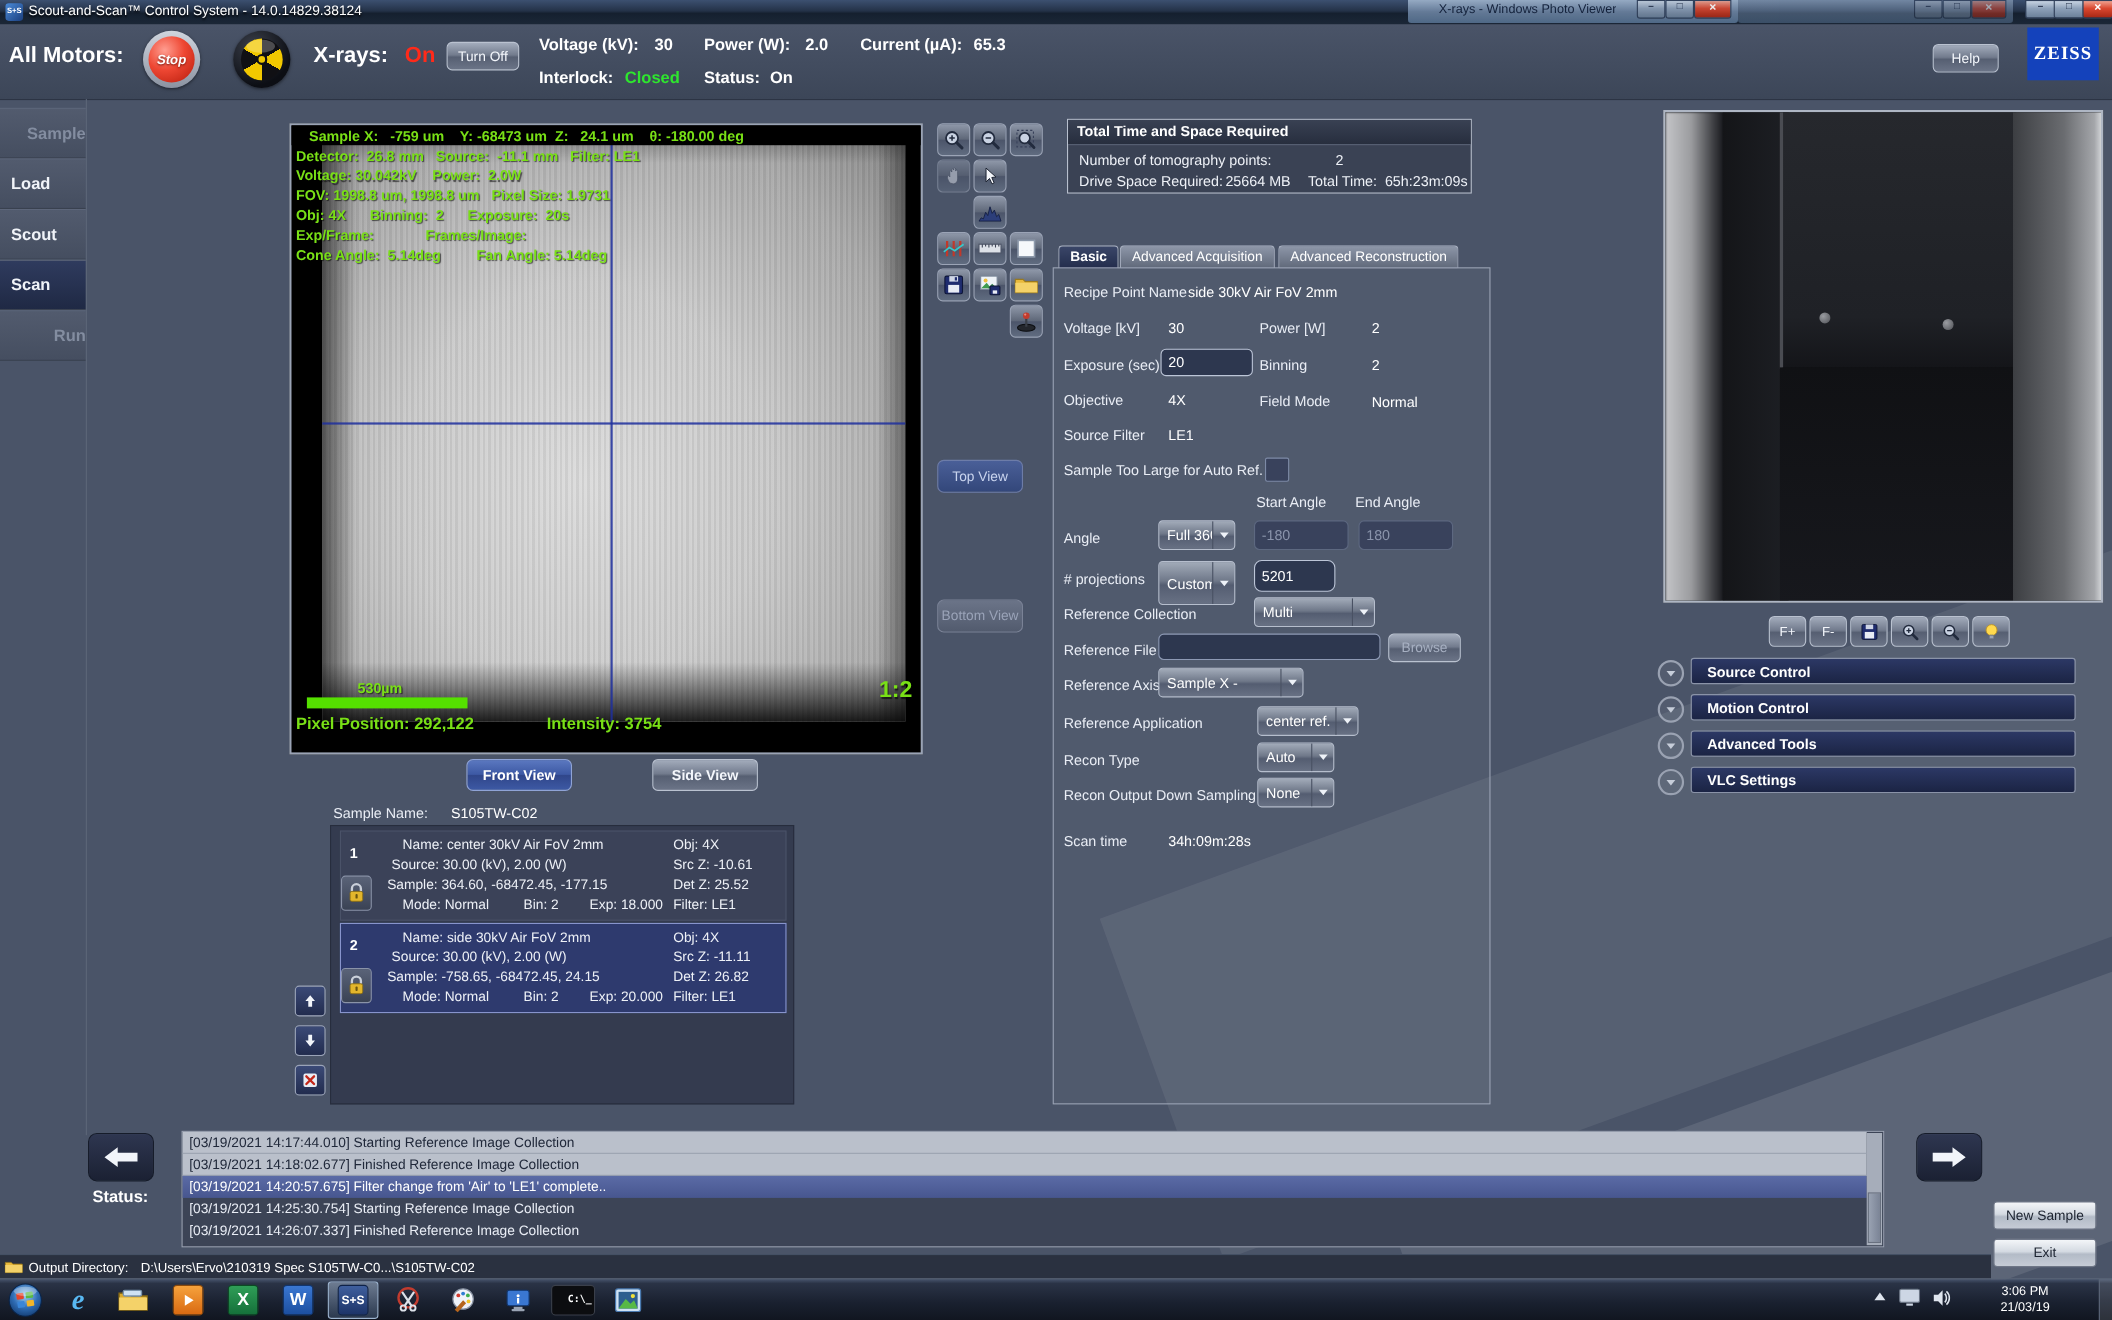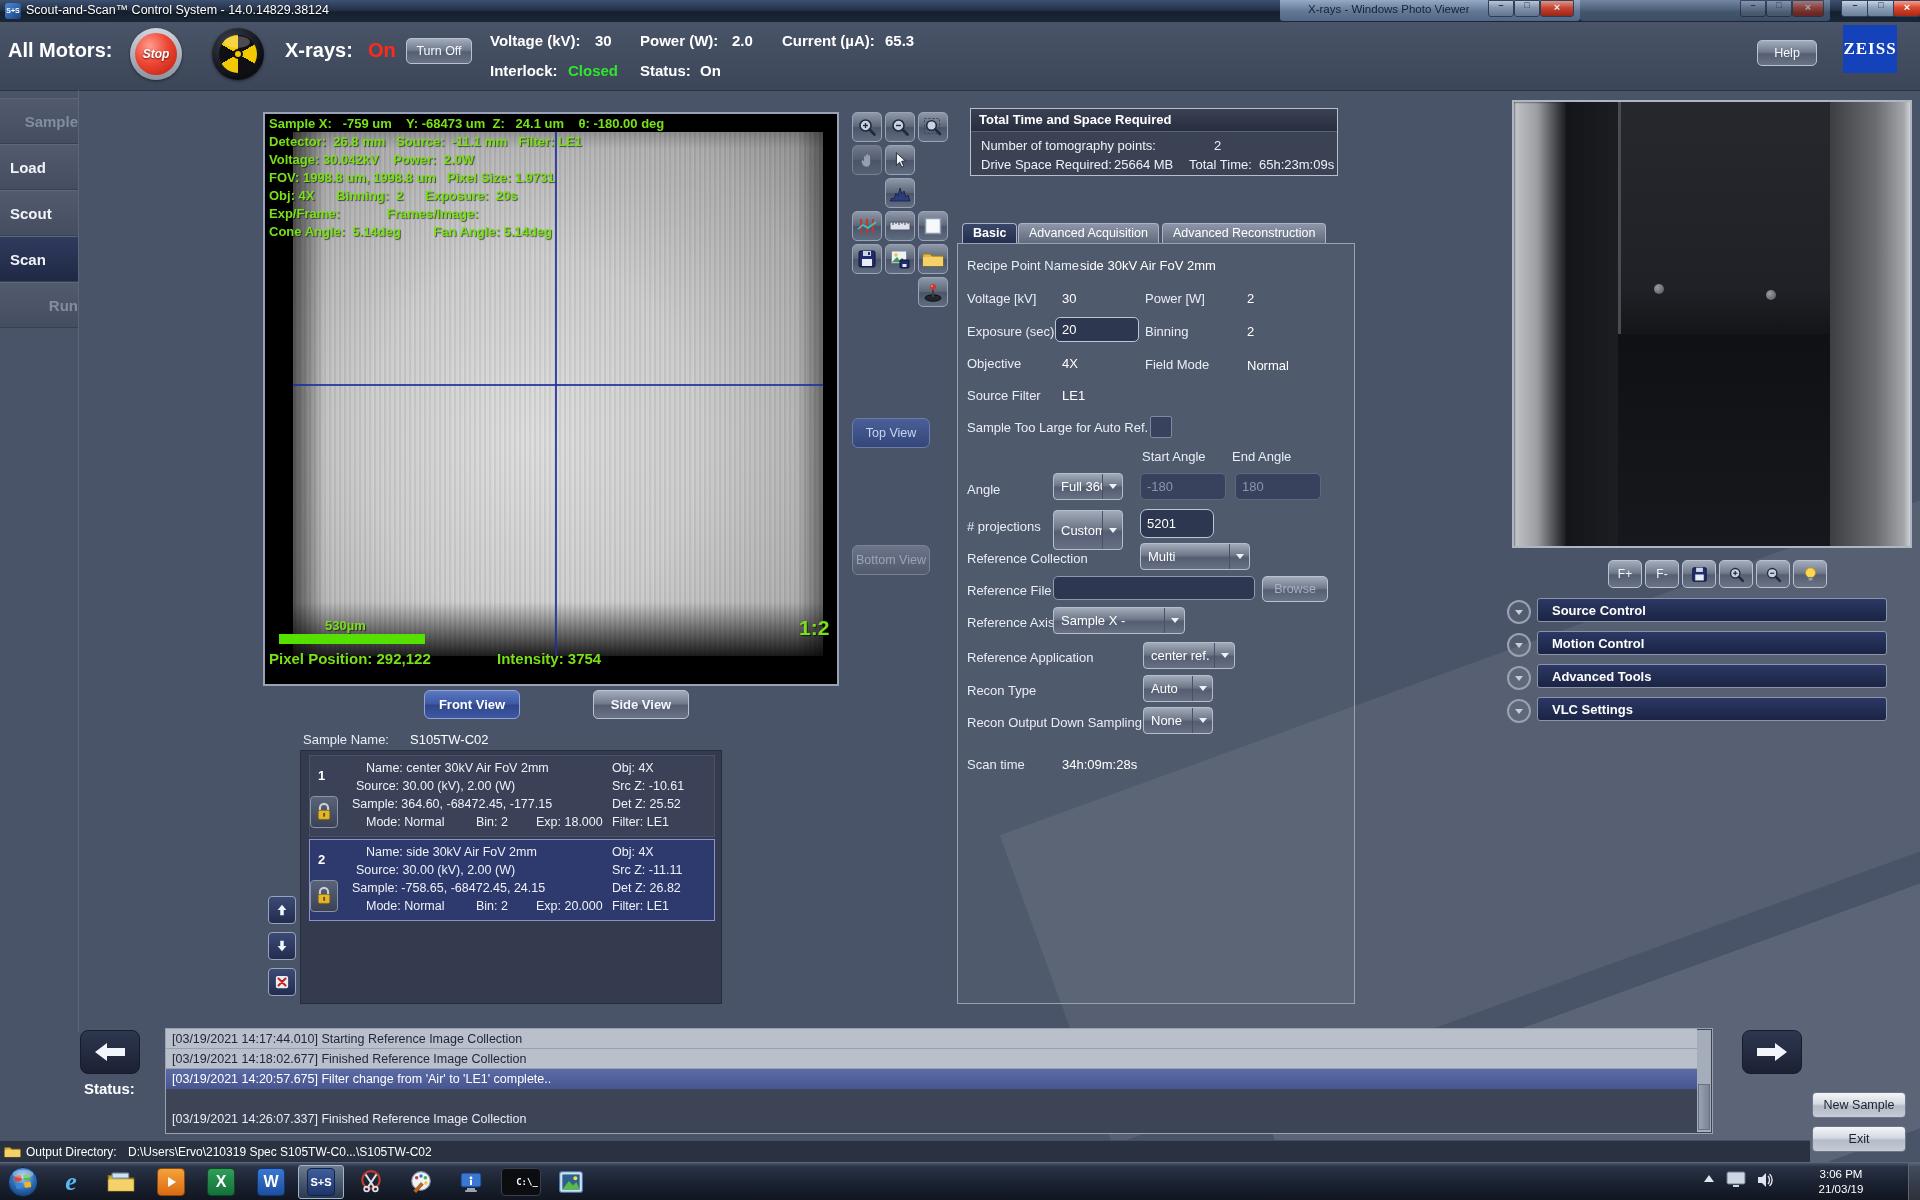--- a/index.html
+++ b/index.html
@@ -23,21 +23,21 @@
   .wc.close{background:linear-gradient(180deg,#f0a08e,#d9472f 45%,#a82714);}
   .wc.close::after{content:"×";color:#fff;font-size:11px;top:0;}
 
   
   .topbar{position:absolute;left:0;top:22px;width:1920px;height:68px;
     background:linear-gradient(180deg,#4a5468,#3c4658);border-bottom:1px solid #2c3444;}
   .biglabel{font-size:20px;font-weight:bold;color:#fff;}
   .stat-label{font-size:15px;font-weight:bold;color:#fff;}
   .glass-btn{background:linear-gradient(180deg,#a3acbc 0%,#727b8d 46%,#565f72 54%,#6b7487 100%);
     border:1px solid #bac2d0;border-radius:5px;color:#f4f7fc;text-align:center;cursor:default;}
-  .zeiss{position:absolute;left:1843px;top:25px;width:54px;height:48px;background:#1442bb;color:#fff;
+  .zeiss{position:absolute;left:1843px;top:25px;width:65px;height:48px;background:#1442bb;color:#fff;
     font-family:"Liberation Serif",serif;font-weight:bold;font-size:17px;text-align:center;line-height:48px;letter-spacing:1px;}
 
   
   .sideitem{position:absolute;left:0;width:78px;height:46px;line-height:46px;padding-left:10px;box-sizing:border-box;
     font-weight:bold;font-size:15px;color:#f0f3f8;background:linear-gradient(180deg,#525b6e,#454e60);
     border-bottom:1px solid #39414f;border-top:1px solid #5d667a;}
   .sideitem.active{background:linear-gradient(180deg,#2f3b5e,#1f2944);}
   .sideitem.disabled{color:#838da0;text-align:right;}
 
   
@@ -203,21 +203,21 @@
   <div class="sideitem disabled" style="top:282px;">Run</div>
   <div class="abs" style="left:78px;top:90px;width:1px;height:942px;background:#5d6678;"></div>
 
   <div class="imgpanel">
     <div class="scoutimg">
       <div class="cross-v" style="left:262px;"></div>
       <div class="cross-h" style="top:268px;"></div>
     </div>
 
     <div class="ovl-strip"></div>
-    <div class="ovl" style="top:1px;">Sample X:   -759 um    Y: -68473 um  Z:   24.1 um    θ: -180.00 deg</div>
+    <div class="ovl" style="top:1px;margin-left:12px;">Sample X:   -759 um    Y: -68473 um  Z:   24.1 um    θ: -180.00 deg</div>
     <div class="ovl" style="top:19px;">Detector:  26.8 mm   Source:  -11.1 mm   Filter: LE1</div>
     <div class="ovl" style="top:37px;">Voltage: 30.042kV    Power:  2.0W</div>
     <div class="ovl" style="top:55px;">FOV: 1998.8 um, 1998.8 um   Pixel Size: 1.9731</div>
     <div class="ovl" style="top:73px;">Obj: 4X      Binning:  2      Exposure:  20s</div>
     <div class="ovl" style="top:91px;">Exp/Frame:             Frames/Image:</div>
     <div class="ovl" style="top:109px;">Cone Angle:  5.14deg         Fan Angle: 5.14deg</div>
 
     <span class="greentext abs" style="left:60px;top:504px;font-size:13px;">530µm</span>
     <div class="abs" style="left:14px;top:520px;width:146px;height:10px;background:#55e000;"></div>
     <span class="greentext abs" style="left:4px;top:536px;font-size:15px;">Pixel Position: 292,122</span>
@@ -535,20 +535,21 @@
     <svg width="34" height="22" viewBox="0 0 34 22">
         <path d="M14 2 L2 11 L14 20 L14 15 L32 15 L32 7 L14 7 Z" fill="#f2f5fa"></path>
       </svg>
   </div>
   <span class="abs" style="left:84px;top:1080px;font-size:15px;font-weight:bold;color:#fff;">Status:</span>
 
   <div class="logbox">
     <div class="logrow light" style="top:0;">[03/19/2021 14:17:44.010] Starting Reference Image Collection</div>
     <div class="logrow light" style="top:20px;">[03/19/2021 14:18:02.677] Finished Reference Image Collection</div>
     <div class="logrow sel" style="top:40px;">[03/19/2021 14:20:57.675] Filter change from 'Air' to 'LE1' complete..</div>
+    <div class="logrow dark" style="top:60px;">[03/19/2021 14:25:30.754] Starting Reference Image Collection</div>
     <div class="logrow dark" style="top:80px;">[03/19/2021 14:26:07.337] Finished Reference Image Collection</div>
     <div class="scrolltrack">
       <div class="scrollthumb"></div>
     </div>
   </div>
 
   <div class="bigarrow" style="left:1742px;top:1030px;">
     <svg width="34" height="22" viewBox="0 0 34 22">
         <path d="M20 2 L32 11 L20 20 L20 15 L2 15 L2 7 L20 7 Z" fill="#f2f5fa"></path>
       </svg>

